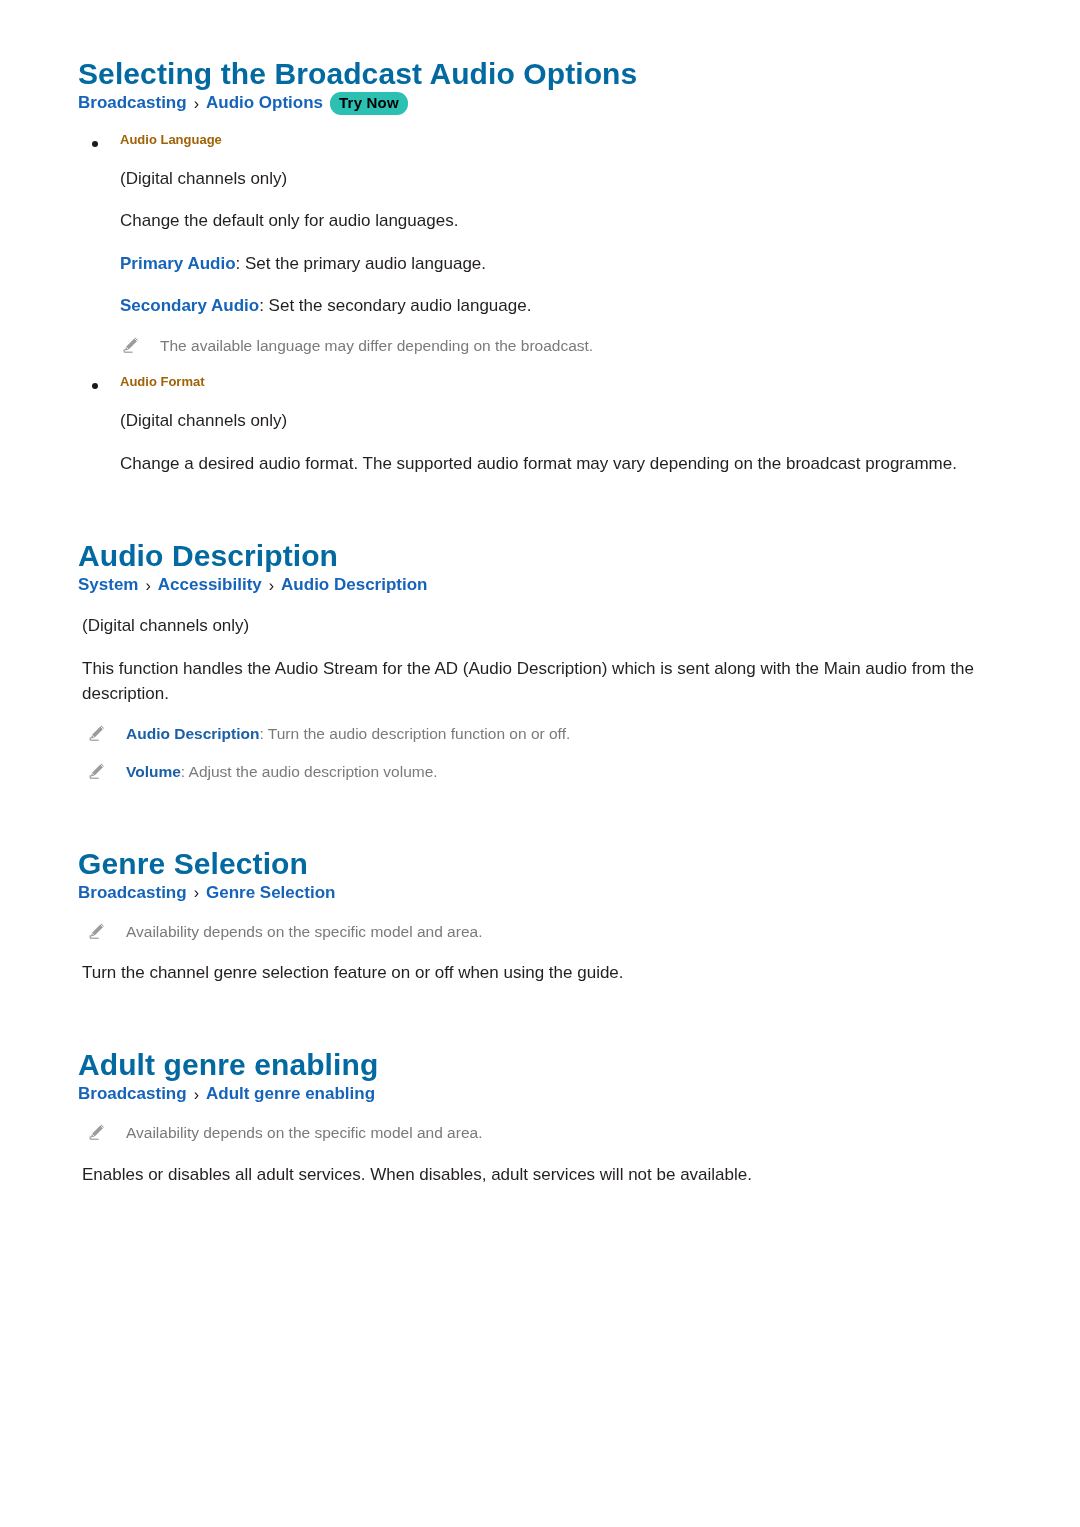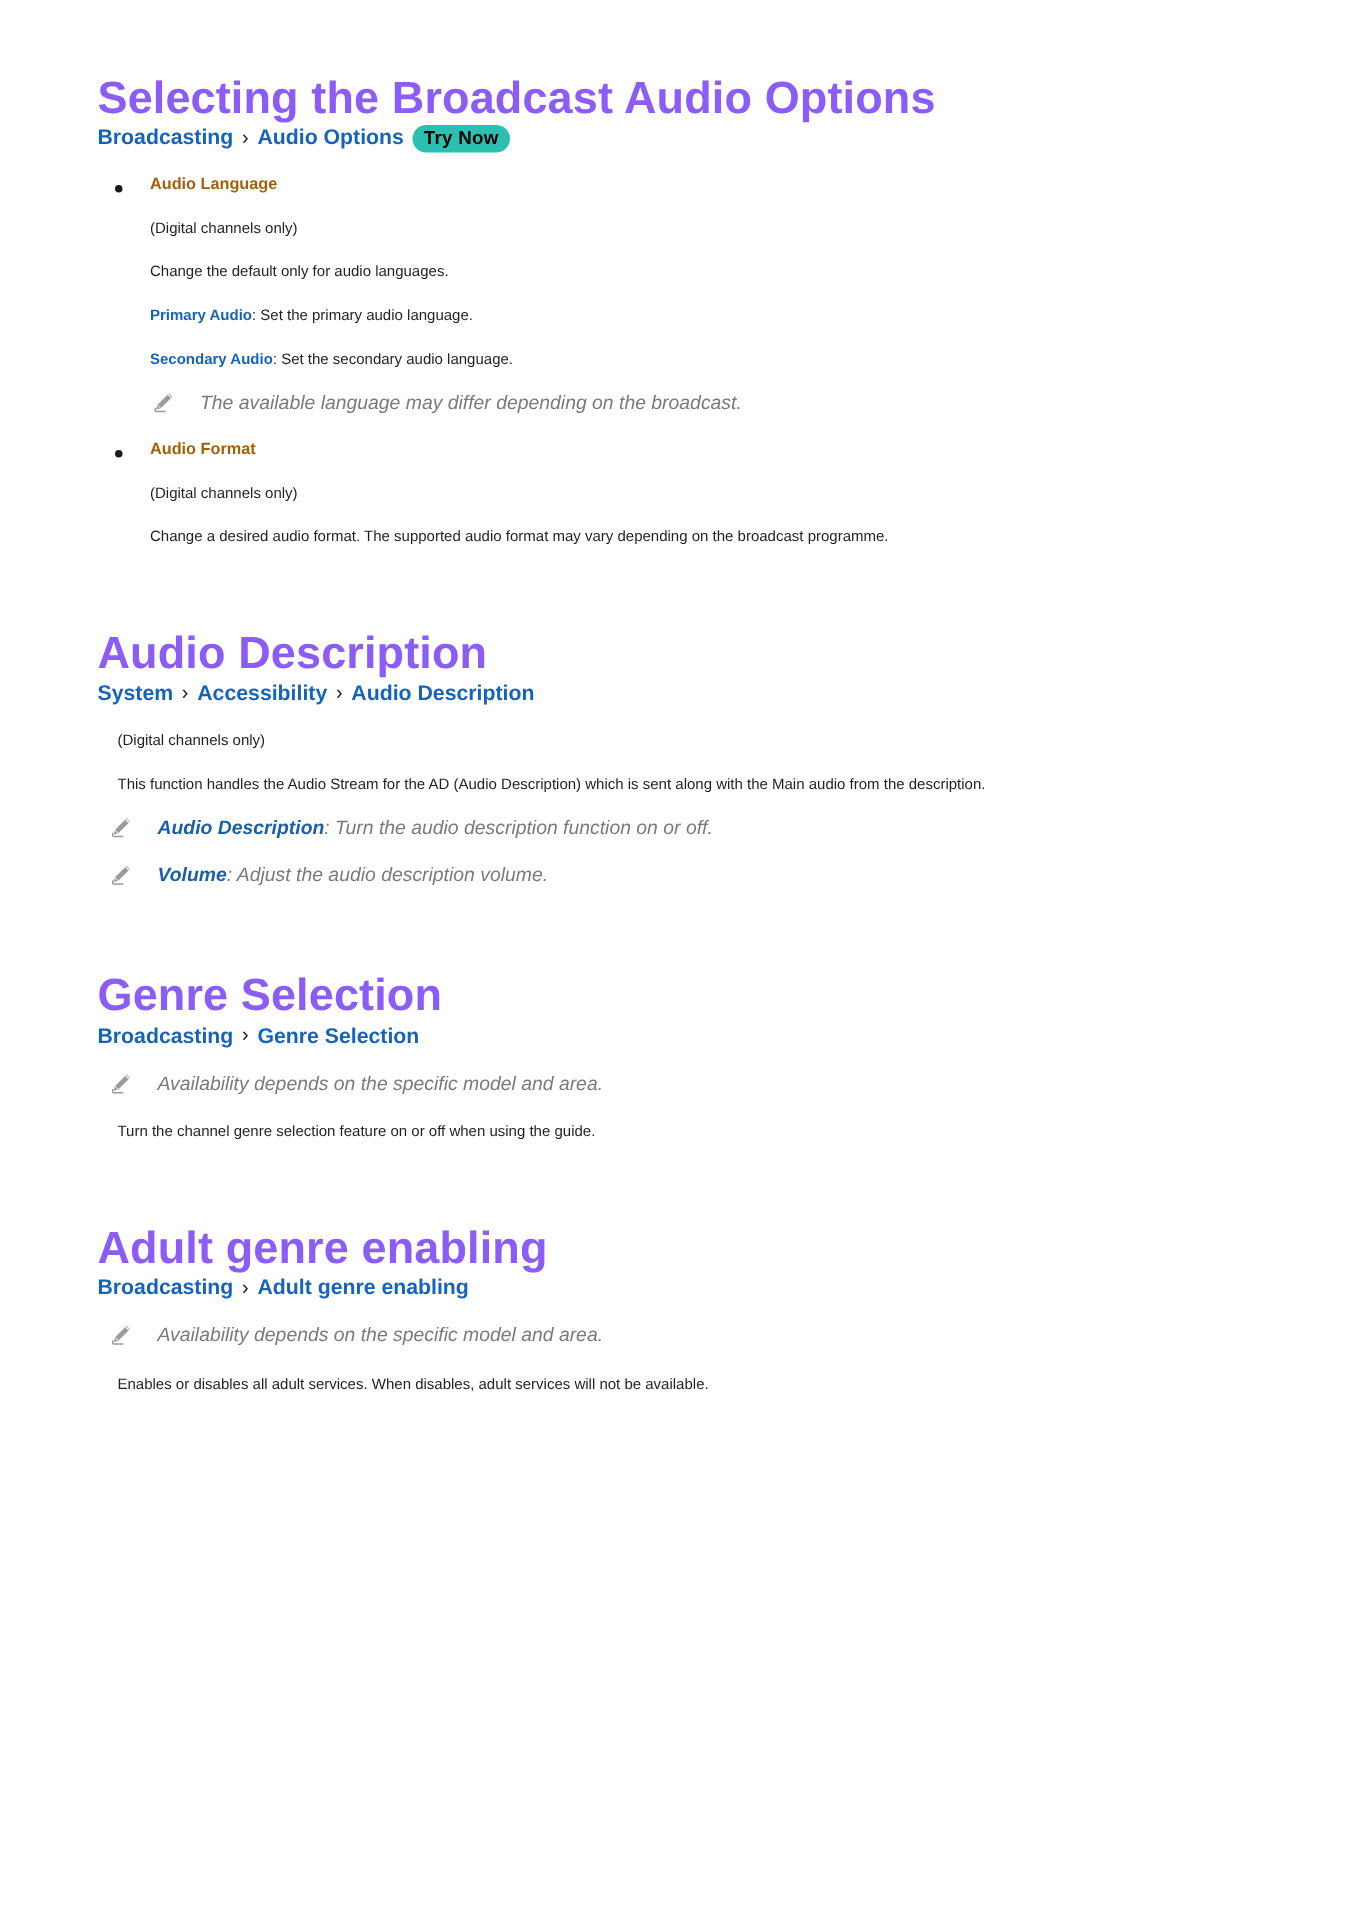--- a/index.html
+++ b/index.html
@@ -24,23 +24,23 @@
   }
   .content {
     position: absolute;
     left: 78px;
     top: 56px;
     width: 930px;
   }
 
   
   h1.section-title {
-    font-size: 36px;
-    font-weight: bold;
-    color: #8b5cf6;
+    font-size: 30px;
+    font-weight: bold;
+    color: #0369a1;
     margin: 0;
     padding: 0;
     line-height: 1.2;
     letter-spacing: 0.1px;
   }
   .section {
     margin-bottom: 0;
   }
   .section + .section {
     margin-top: 62px;
@@ -92,44 +92,43 @@
     left: 14px;
     top: 9px;
     width: 6px;
     height: 6px;
     border-radius: 50%;
     background: #1a1a1a;
   }
 
   
   p.body {
-    font-size: 12px;
+    font-size: 17px;
     color: #231f20;
-    margin: 16px;
+    margin: 4px;
     margin-top: 17px;
     line-height: 1.5;
   }
   p.body.indent {
     margin-left: 42px;
   }
   p.body .lbl {
     color: #1664ba;
     font-weight: bold;
   }
   p.body.tight { margin-top: 16px; }
 
   
   .note {
     position: relative;
     font-size: 15.5px;
     color: #7a7a7a;
     line-height: 1.45;
     margin-top: 16px;
     padding-left: 48px;
-    font-style: italic;
   }
   .note.indent {
     margin-left: 34px;
   }
   .note .lbl {
     color: #1a5fa8;
     font-weight: bold;
   }
   .pencil-icon {
     position: absolute;

